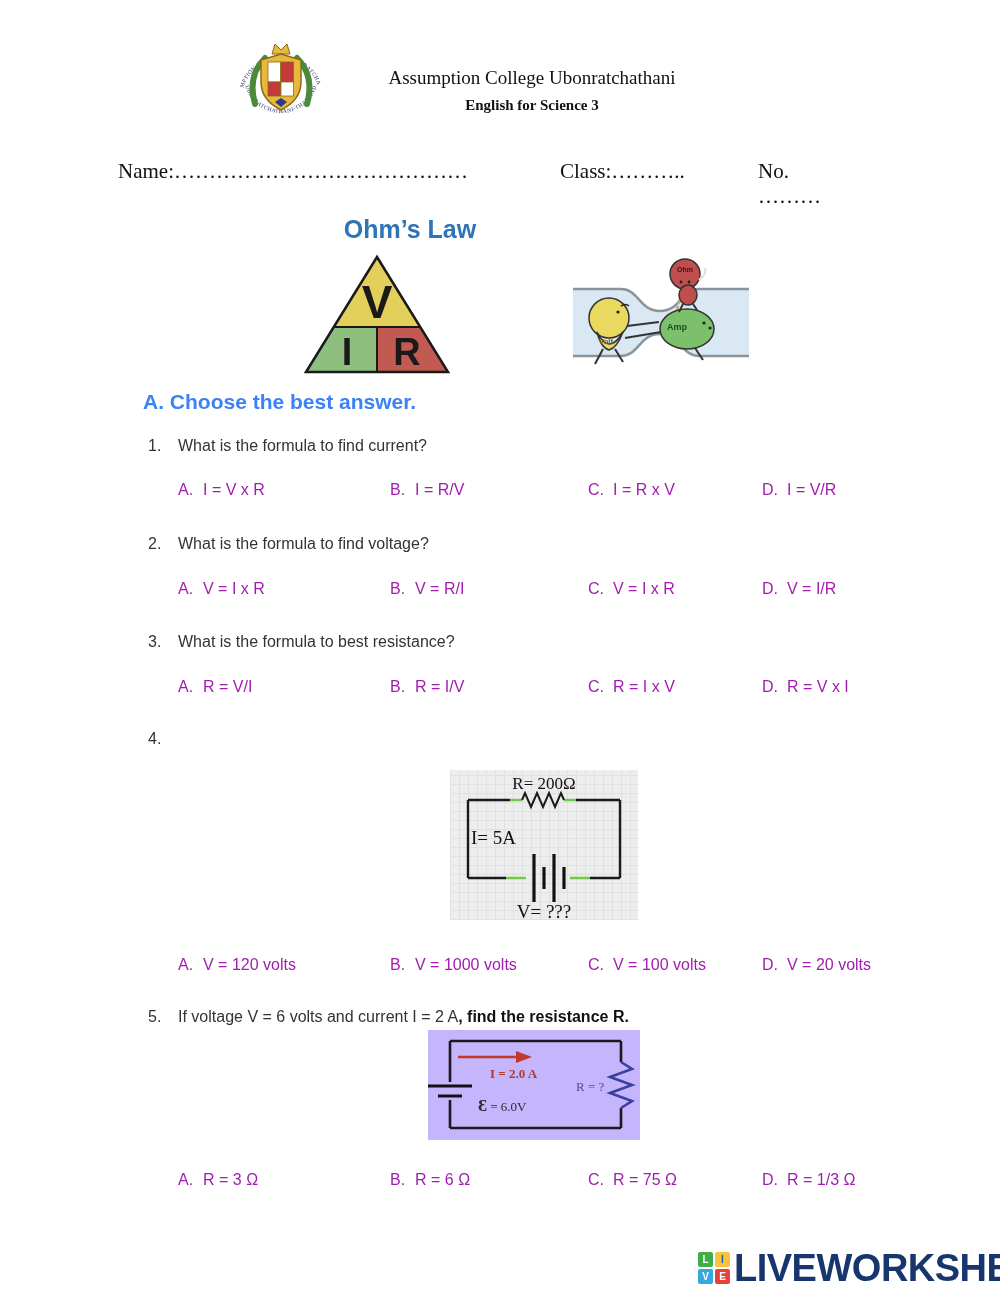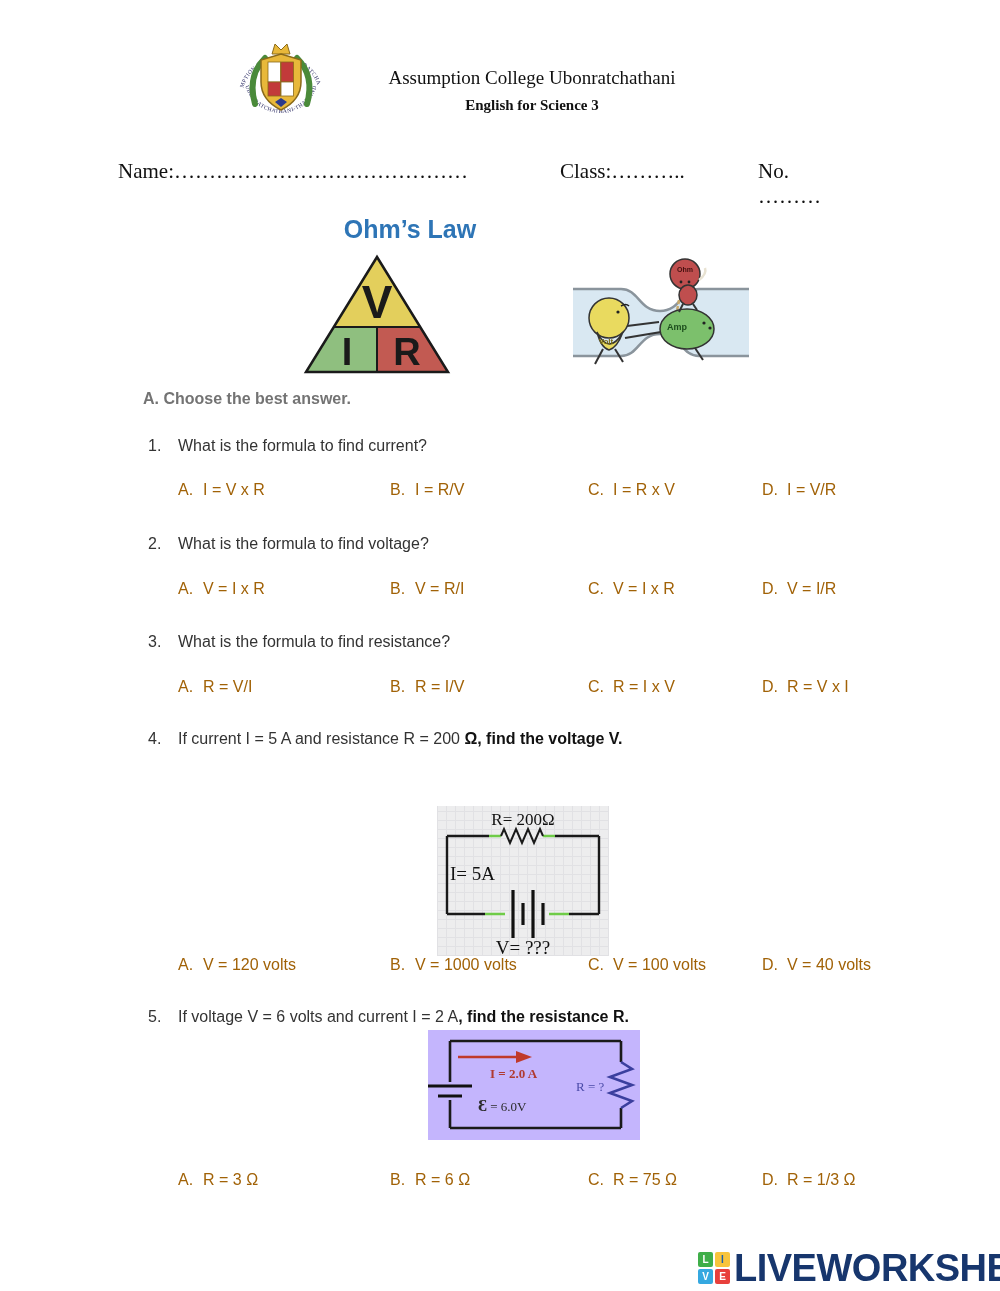--- a/index.html
+++ b/index.html
@@ -20,47 +20,47 @@
 
   
   .title{top:215px;left:0;width:820px;text-align:center;font-size:25px;
          font-weight:bold;color:#2E75B6;}
 
   
   .tri{left:302px;top:254px;width:150px;height:122px;}
   .cartoon{left:573px;top:252px;width:176px;height:121px;}
 
   
-  .section-a{left:143px;top:390px;font-size:16px;font-weight:bold;color:#737373;}
+  .section-a{left:143px;top:390px;font-size:21px;font-weight:bold;color:#3b82f6;}
 
   
   .q{left:0;width:1000px;height:22px;font-size:16px;color:#333;}
   .qnum{position:absolute;left:148px;}
   .qtext{position:absolute;left:178px;white-space:nowrap;}
   .qbold{font-weight:bold;color:#111;}
-  .optrow{left:0;width:960px;height:22px;font-size:16px;color:#a16207;}
+  .optrow{left:0;width:960px;height:22px;font-size:16px;color:#a21caf;}
   .opt{position:absolute;white-space:nowrap;}
   .opt .letter{display:inline-block;min-width:25px;}
   .opt:nth-child(1){left:178px;}
   .opt:nth-child(2){left:390px;}
   .opt:nth-child(3){left:588px;}
   .opt:nth-child(4){left:762px;}
 
   .q1{top:437px;} .o1{top:481px;}
   .q2{top:535px;} .o2{top:580px;padding-left:44px;}
   .q3{top:633px;} .o3{top:678px;}
   .q4{top:730px;} .o4{top:956px;}
   .q5{top:1008px;} .o5{top:1171px;}
 
   
-  .fig4{left:437px;top:770px;width:172px;height:150px;
+  .fig4{left:450px;top:770px;width:188px;height:150px;
         background:
           repeating-linear-gradient(0deg,#e1e1e4 0 1px,transparent 1px 9px),
           repeating-linear-gradient(90deg,#e1e1e4 0 1px,transparent 1px 9px),
-          #ededee; margin-top: 36px;}
+          #ededee;}
   .fig5{left:428px;top:1030px;width:212px;height:110px;background:#c4b5fd;}
   .fig4 svg,.fig5 svg,.tri svg,.cartoon svg,.crest svg{display:block;width:100%;height:100%;}
 
   
   .brand{left:698px;top:1251px;height:34px;display:flex;align-items:center;gap:4px;}
   .tiles{display:grid;grid-template-columns:15px 15px;grid-template-rows:15px 15px;gap:2px;}
   .tile{display:flex;align-items:center;justify-content:center;border-radius:2px;
         font-size:10px;font-weight:bold;color:#fff;}
   .tile:nth-child(1){background:#3fae49;}
   .tile:nth-child(2){background:#f8c43c;color:#1d5fa8;}
@@ -182,32 +182,31 @@
   </div>
   <div class="abs optrow o2">
     <span class="opt"><span class="letter">A.</span><span>V = I x R</span></span>
     <span class="opt"><span class="letter">B.</span><span>V = R/I</span></span>
     <span class="opt"><span class="letter">C.</span><span>V = I x R</span></span>
     <span class="opt"><span class="letter">D.</span><span>V = I/R</span></span>
   </div>
 
   <div class="abs q q3">
     <span class="qnum">3.</span>
-    <span class="qtext">What is the formula to find resistance?</span>
+    <span class="qtext">What is the formula to best resistance?</span>
   </div>
   <div class="abs optrow o3">
     <span class="opt"><span class="letter">A.</span><span>R = V/I</span></span>
     <span class="opt"><span class="letter">B.</span><span>R = I/V</span></span>
     <span class="opt"><span class="letter">C.</span><span>R = I x V</span></span>
     <span class="opt"><span class="letter">D.</span><span>R = V x I</span></span>
   </div>
 
   <div class="abs q q4">
     <span class="qnum">4.</span>
-    <span class="qtext"><span>If current I = 5 A and resistance R = 200 </span><span class="qbold">Ω, find the voltage V.</span></span>
   </div>
 
   <div class="abs fig4">
     <svg viewBox="0 0 172 150">
       <text x="86" y="19" text-anchor="middle" font-size="17" font-family="Liberation Serif,serif" fill="#111">R= 200Ω</text>
 
       <path d="M10,30 V108 M162,30 V108" stroke="#1a1a1a" stroke-width="2.4" fill="none"></path>
       <path d="M10,30 H52 M118,30 H162" stroke="#1a1a1a" stroke-width="2.4" fill="none"></path>
       <path d="M52,30 H64 M106,30 H118" stroke="#6fcc48" stroke-width="2.4" fill="none"></path>
       <path d="M64,30 l3,-7 l6,14 l6,-14 l6,14 l6,-14 l6,14 l6,-14 l3,7" stroke="#1a1a1a" stroke-width="2" fill="none"></path>
@@ -220,21 +219,21 @@
       <line x1="106" y1="97" x2="106" y2="119" stroke="#111" stroke-width="3.2"></line>
       <text x="13" y="74" font-size="19" font-family="Liberation Serif,serif" fill="#111">I= 5A</text>
       <text x="86" y="148" text-anchor="middle" font-size="19" font-family="Liberation Serif,serif" fill="#111">V= ???</text>
     </svg>
   </div>
 
   <div class="abs optrow o4">
     <span class="opt"><span class="letter">A.</span><span>V = 120 volts</span></span>
     <span class="opt"><span class="letter">B.</span><span>V = 1000 volts</span></span>
     <span class="opt"><span class="letter">C.</span><span>V = 100 volts</span></span>
-    <span class="opt"><span class="letter">D.</span><span>V = 40 volts</span></span>
+    <span class="opt"><span class="letter">D.</span><span>V = 20 volts</span></span>
   </div>
 
   <div class="abs q q5">
     <span class="qnum">5.</span>
     <span class="qtext"><span>If voltage V = 6 volts and current I = 2 A</span><span class="qbold">, find the resistance R.</span></span>
   </div>
 
   <div class="abs fig5">
     <svg viewBox="0 0 212 110">
 

